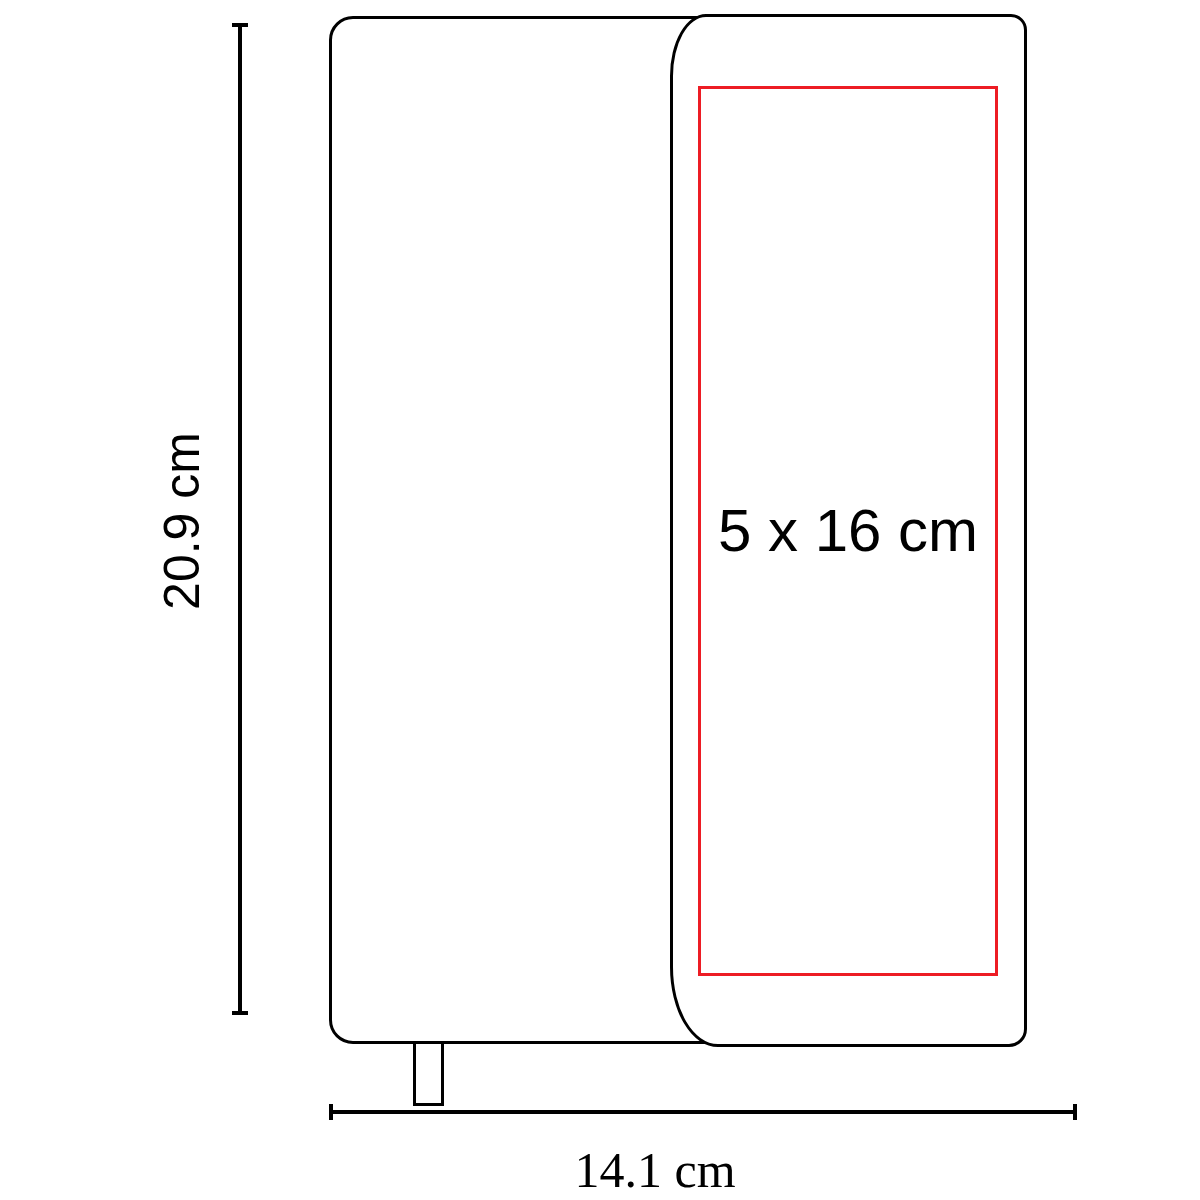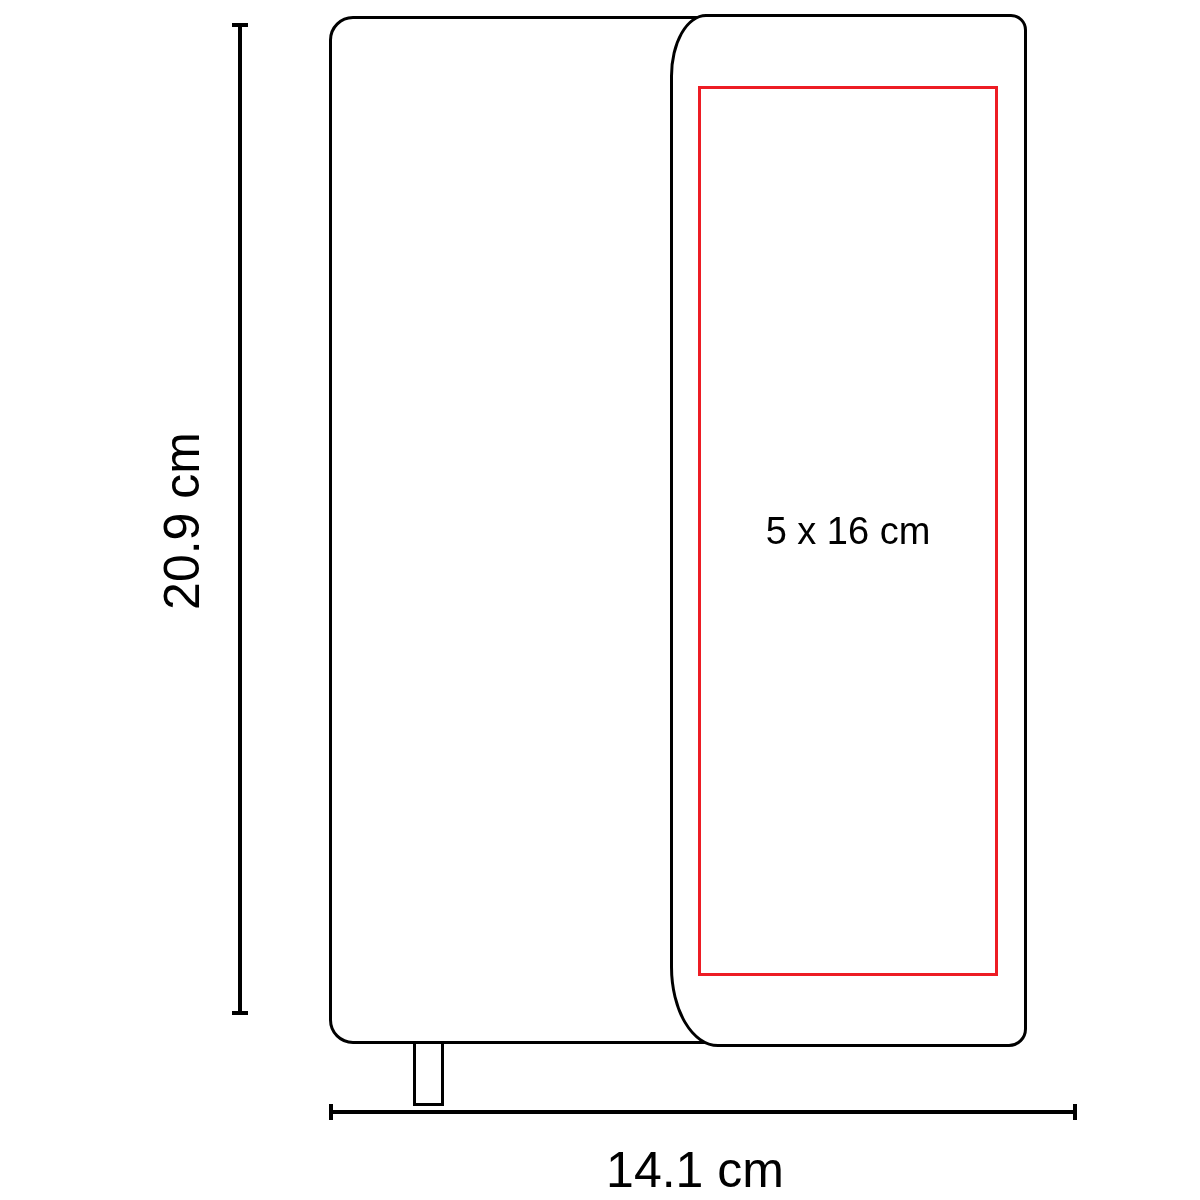--- a/index.html
+++ b/index.html
@@ -45,22 +45,23 @@
     font-size: 50px;
     line-height: 1;
     white-space: nowrap;
     z-index: 6;
   }
   .label-height {
     left: 182px; top: 521px;
     transform: translate(-50%, -50%) rotate(-90deg);
   }
   .label-width {
-    left: 695px; top: 1170px;
+    left: 655px; top: 1170px;
     transform: translate(-50%, -50%);
+    font-family: Liberation Serif, serif;
   }
 
   
   .bookmark-tab {
     left: 413px; top: 1040px; width: 31px; height: 66px;
     border: 3px solid var(--outline);
     background: var(--bg);
     z-index: 0;
   }
   .notebook-body {
@@ -81,21 +82,21 @@
     left: 698px; top: 86px; width: 300px; height: 890px;
     border: 3px solid var(--accent);
     background: transparent;
     display: flex;
     align-items: center;
     justify-content: center;
     z-index: 3;
   }
   .print-area-label {
     color: #000000;
-    font-size: 38px;
+    font-size: 60px;
     line-height: 1;
     white-space: nowrap;
   }
 </style>
 </head>
 <body>
 
 <div class="canvas">
 
   <div class="abs bookmark-tab"></div>

